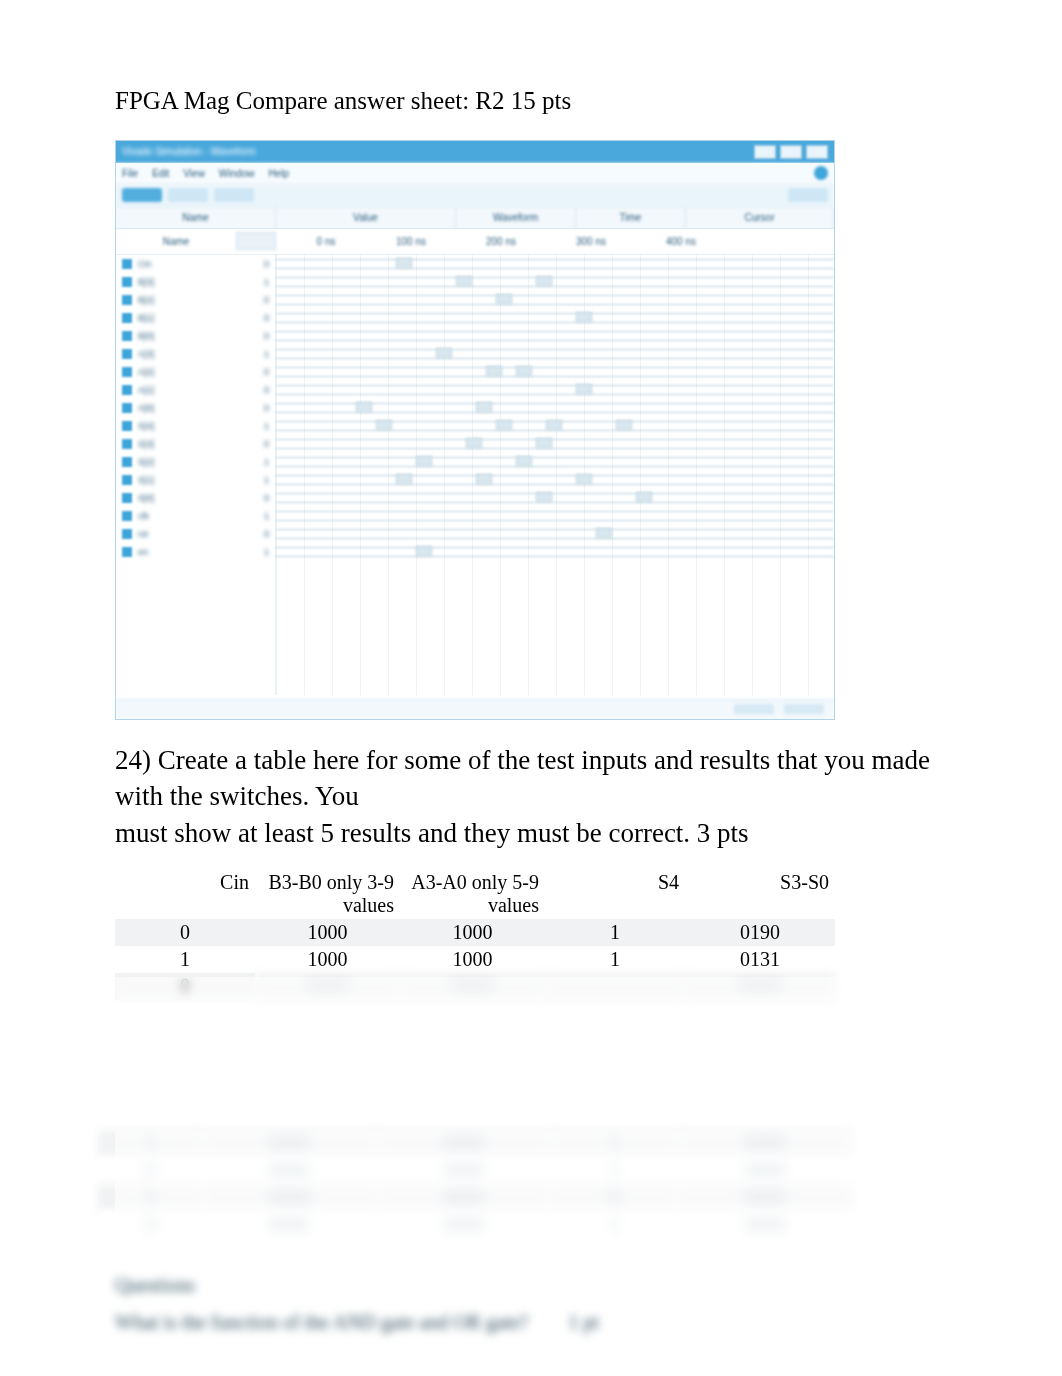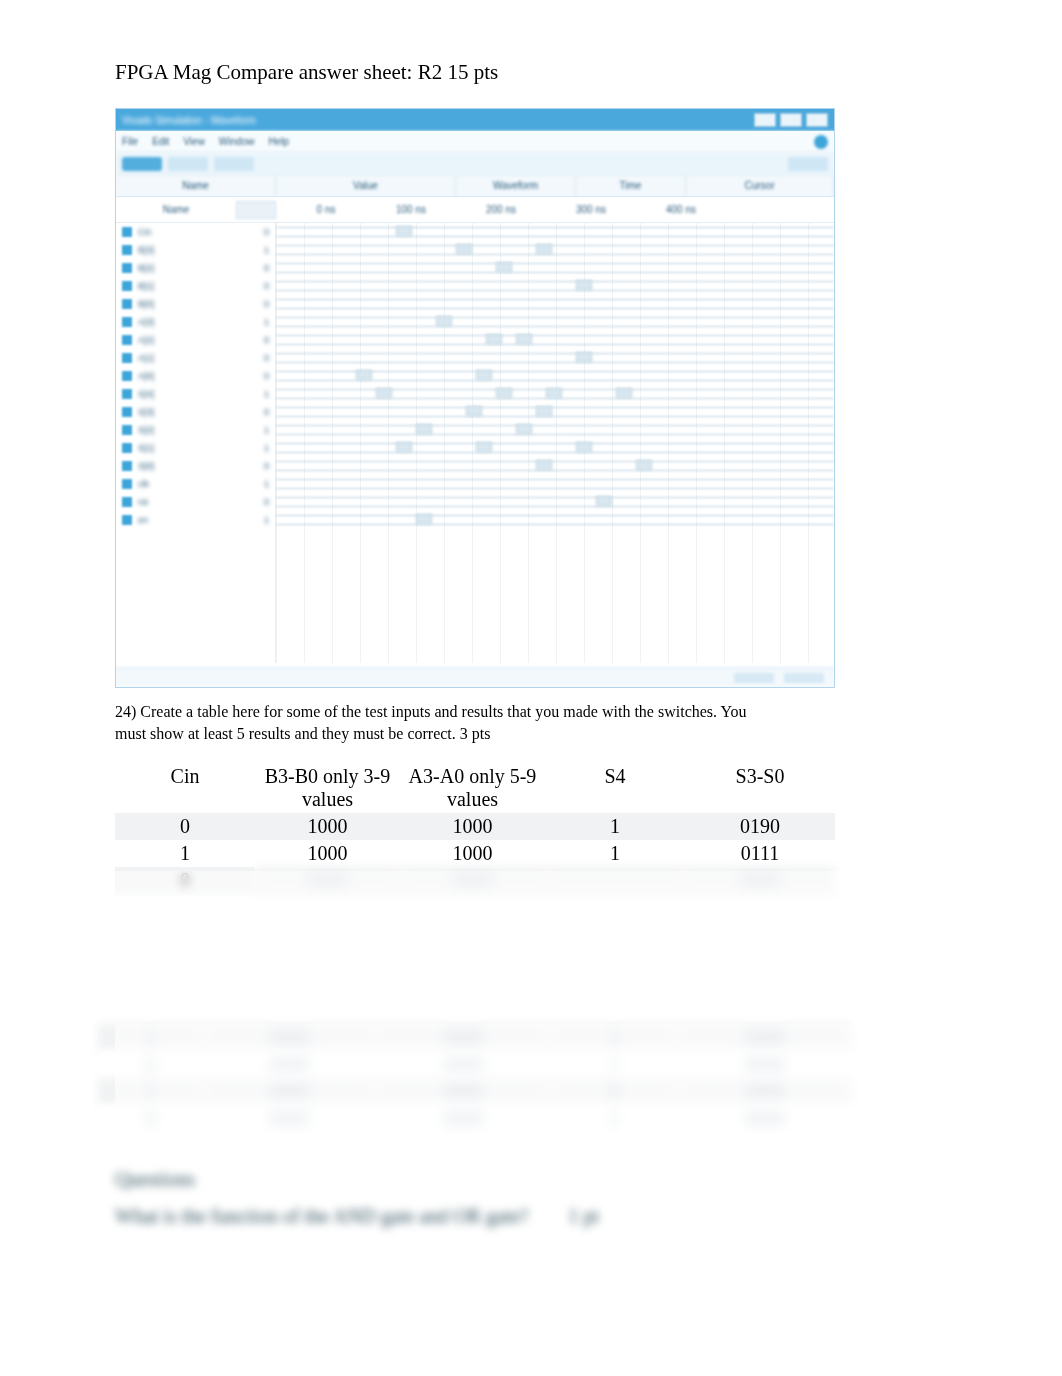--- a/index.html
+++ b/index.html
@@ -1,18 +1,18 @@
 <!DOCTYPE html>
 <html><head>
 <meta charset="utf-8">
 <style>
   * { box-sizing: border-box; margin: 0; padding: 0; }
   html, body { width: 1062px; height: 1376px; background: #ffffff; font-family: "Times New Roman", Times, serif; color: #000; }
   .page { position: relative; width: 1062px; height: 1376px; padding: 58px 115px 0 115px; }
-  .hdr { font-size: 21px; line-height: 1.35; }
+  .hdr { font-size: 25px; line-height: 1.35; margin-top: 26px; }
   .hdr-line1 { margin-bottom: 2px; }
   .screenshot-wrap { margin-top: 22px; position: relative; }
   .screenshot { width: 720px; height: 580px; border: 1px solid #b0d4ec; background: #ffffff; position: relative; overflow: hidden; }
 
   
   .titlebar { height: 22px; background: #4aa8dd; display: flex; align-items: center; padding: 0 6px; }
   .titlebar .tb-title { font-family: Arial, sans-serif; font-size: 10px; color: #ffffff; white-space: nowrap; filter: blur(2px); }
   .titlebar .wbtns { margin-left: auto; display: flex; gap: 4px; }
   .titlebar .wbtn { width: 22px; height: 14px; background: #e9f4fb; border: 1px solid #9cc9e4; filter: blur(1.2px); }
 
@@ -51,25 +51,25 @@
 
   .wave-area { flex:1; position:relative; background:#ffffff; }
   .wave-grid { position:absolute; inset:0; background-image: linear-gradient(to right, #edf3f7 1px, transparent 1px); background-size: 28px 100%; }
   .wave-row { position:absolute; left:0; right:0; height:18px; }
   .trace { position:absolute; height:10px; top:4px; border-top:1.5px solid #b9d0dd; border-bottom:1.5px solid #b9d0dd; filter: blur(1.2px);}
   .step { position:absolute; height:10px; width:16px; top:3px; background:#d9e7f0; border:1px solid #b9d0dd; filter: blur(1.5px);}
 
   .statusbar { position:absolute; left:0; right:0; bottom:0; height:20px; background:#f2f8fc; border-top:1px solid #d6e9f4; display:flex; align-items:center; justify-content:flex-end; padding:0 10px; gap:10px; filter: blur(1.8px);}
   .statusbar .pill{height:10px;width:40px;background:#d6e9f4;border-radius:2px;}
 
-  .q24 { margin-top: 13px; font-size: 16px; line-height: 1.35; }
+  .q24 { margin-top: 22px; font-size: 27px; line-height: 1.35; }
 
   .data-table-wrap { margin-top: 18px; position: relative; }
   table.dt { border-collapse: collapse; width: 720px; font-size: 20px; }
-  table.dt th { text-align: center; font-weight: normal; vertical-align: top; padding: 2px 6px; }
+  table.dt th { text-align: right; font-weight: normal; vertical-align: top; padding: 2px 6px; }
   table.dt td { text-align: center; padding: 2px 6px; height: 26px; }
   table.dt tbody tr:nth-child(odd) td { background: #f1f2f3; }
   table.dt tbody tr:nth-child(even) td { background: #ffffff; }
   .th-c1{width:140px;}
   .th-c2{width:145px;}
   .th-c3{width:145px;}
   .th-c4{width:140px;}
   .th-c5{width:150px;margin-left:24px;}
 
   .blur-veil { position:absolute; left:0; right:0; background: rgba(255,255,255,0.55); backdrop-filter: blur(4px); -webkit-backdrop-filter: blur(4px); pointer-events:none; }
@@ -345,21 +345,21 @@
           <td>1000</td>
           <td>1000</td>
           <td>1</td>
           <td>0190</td>
         </tr>
         <tr>
           <td>1</td>
           <td>1000</td>
           <td>1000</td>
           <td>1</td>
-          <td>0111</td>
+          <td>0131</td>
         </tr>
         <tr>
           <td>0</td>
           <td class="hidden-cell">0000</td>
           <td class="hidden-cell">0000</td>
           <td class="hidden-cell"></td>
           <td class="hidden-cell">0000</td>
         </tr>
       </tbody>
     </table>

